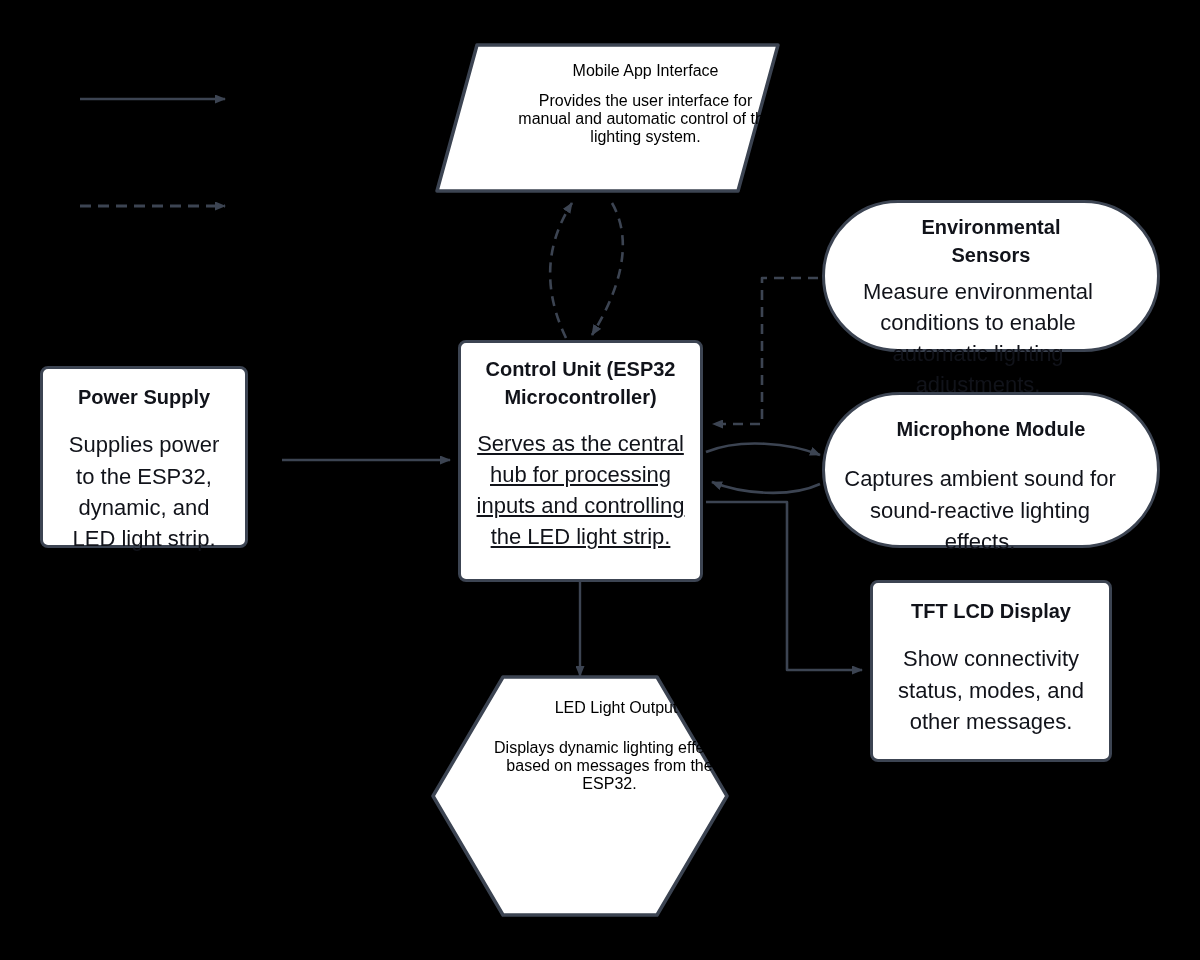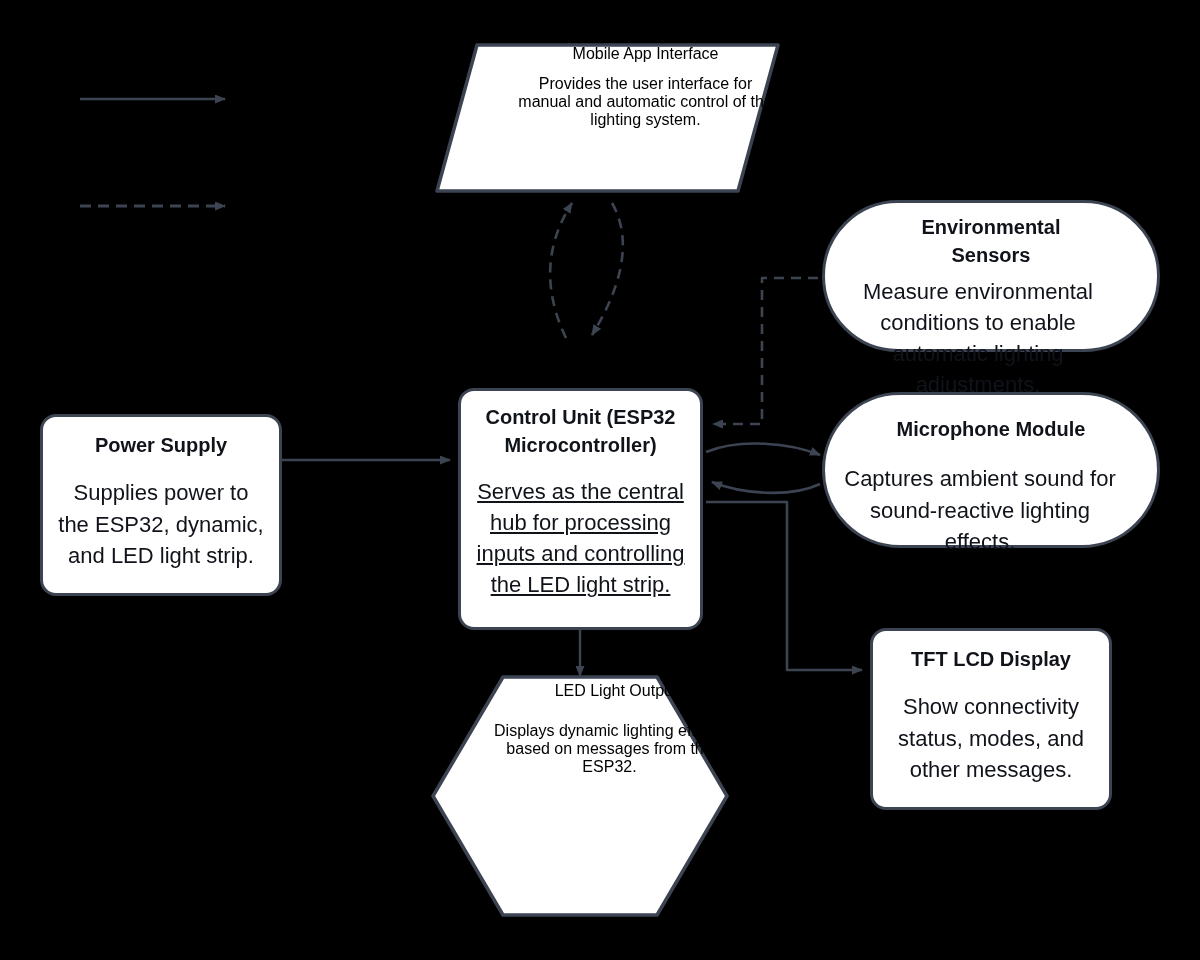--- a/index.html
+++ b/index.html
@@ -31,34 +31,33 @@
   }
   .node .desc{
     font-size:22px;
     line-height:1.42;
     color:#11131a;
   }
 
   
   .rect{
     border:3px solid #3c4452;
-    border-radius:16px;
-    margin-top:48px;
+    border-radius:8px;
   }
 
   
   .pill{
     border:3px solid #3c4452;
     border-radius:999px;
   }
 
   
   .skewwrap{position:absolute;}
   .skewwrap .content{
-    position:absolute;left:0;top:0;width:100%;height:100%;
+    position:absolute;left:0;top:17px;width:100%;height:100%;
     display:flex;flex-direction:column;align-items:center;justify-content:flex-start;
     text-align:center;
   }
   .shape-svg{position:absolute;left:0;top:0;overflow:visible;}
 </style>
 </head>
 <body>
 
 <div id="stage">
 
@@ -112,21 +111,21 @@
   <div class="skewwrap" style="left:425px;top:33px;width:365px;height:170px;">
     <svg class="shape-svg" width="365" height="170" viewBox="0 0 365 170">
       <path d="M52,12 L353,12 L313,158 L12,158 Z" fill="#ffffff" stroke="#3c4452" stroke-width="3.5" stroke-linejoin="round"></path>
     </svg>
     <div class="content" style="padding:12px 38px 0 38px;">
       <div class="title">Mobile App Interface</div>
       <div class="desc" style="margin-top:12px;width:268px;">Provides the user interface for manual and automatic control of the lighting system.</div>
     </div>
   </div>
 
-  <div class="node rect" style="left:40px;top:366px;width:242px;height:182px;padding:14px 14px 0 14px;">
+  <div class="node rect" style="left:40px;top:366px;width:208px;height:182px;padding:14px 14px 0 14px;">
     <div class="title">Power Supply</div>
     <div class="desc" style="margin-top:18px;">Supplies power to the ESP32, dynamic, and LED light strip.</div>
   </div>
 
   <div class="node rect" style="left:458px;top:340px;width:245px;height:242px;padding:12px 8px 0 8px;">
     <div class="title" style="width:222px;">Control Unit (ESP32 Microcontroller)</div>
     <div class="desc" style="margin-top:16px;width:226px;text-decoration:underline;">Serves as the central hub for processing inputs and controlling the LED light strip.</div>
   </div>
 
   <div class="node pill" style="left:822px;top:200px;width:338px;height:152px;padding:10px 52px 0 52px;">

